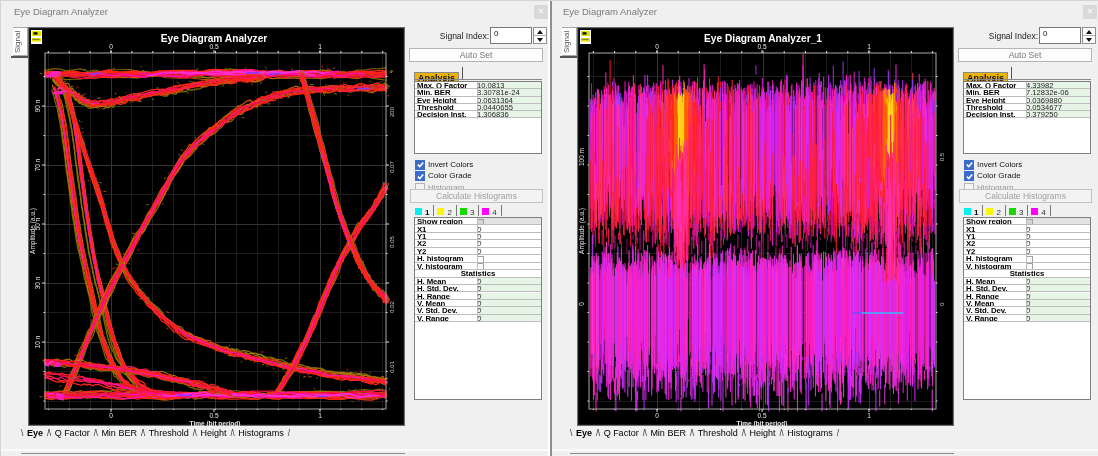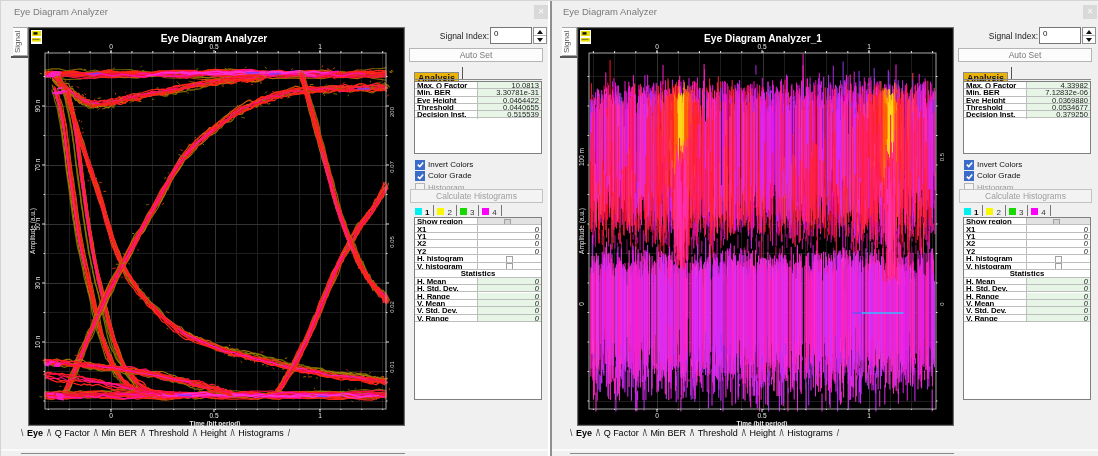--- a/index.html
+++ b/index.html
@@ -23,21 +23,21 @@
 .spd i{position:absolute;left:3px;top:2px;border-left:3px solid transparent;border-right:3px solid transparent;border-top:4px solid #111}
 .autoset{position:absolute;left:408px;top:47px;width:134px;height:14px;background:#fcfcfc;border:1px solid #b5b5b5;font-size:8.5px;color:#777;font-family:"Liberation Sans",sans-serif;padding:0}
 .antab{position:absolute;left:413px;top:66px;height:12px}
 .anl{display:inline-block;border:1px solid #8a8a8a;border-bottom:none;background:#eab308;font-size:9px;font-weight:bold;color:#111;padding:0 3px 1px 3px;height:12px;line-height:11px}
 .anv{display:inline-block;width:2px;height:13px;border-right:1px solid #555;margin-left:2px;vertical-align:top}
 .anline{position:absolute;left:413px;top:78px;width:128px;height:1px;background:#8a8a8a}
 .tbl1{position:absolute;left:413px;top:80px;width:128px;height:73px;background:#fff;border:1px solid #7f7f7f}
 .r1{position:absolute;left:0;width:126px;height:7.3px;border-bottom:1px solid #bdbdbd}
 .r2{position:absolute;left:0;width:126px;height:7.45px;border-bottom:1px solid #bdbdbd}
 .rl{position:absolute;left:0;top:0;bottom:0;width:74px;font-size:7.8px;font-weight:bold;color:#000;padding-left:2px;overflow:hidden;white-space:nowrap;line-height:7px;letter-spacing:-0.1px}
-.rv{position:absolute;left:62px;right:0;top:0;bottom:0;background:#e7f5e7;font-size:7.6px;text-align:right;padding-right:2px;overflow:hidden;white-space:nowrap;line-height:7px;color:#222}
+.rv{position:absolute;left:62px;right:0;top:0;bottom:0;background:#e7f5e7;font-size:7.6px;text-align:left;padding-right:2px;overflow:hidden;white-space:nowrap;line-height:7px;color:#222}
 .r2 .rv{background:#fff}
 .rv.grn{background:#e7f5e7}
 .rv.cellg{background:#e2e2e2}
 .it{font-style:italic}
 .vdiv1{position:absolute;left:62px;top:0;height:37px;width:1px;background:#bdbdbd}
 .vdiv2{position:absolute;left:62px;top:0;height:52px;width:1px;background:#bdbdbd}
 .vdiv3{position:absolute;left:62px;top:59.6px;height:44.7px;width:1px;background:#bdbdbd}
 .hdr{font-size:7.8px;font-weight:bold;text-align:center;line-height:7.45px;color:#000}
 .minicb{display:inline-block;width:7px;height:7px;border:1px solid #a0a0a0;background:#fcfcfc;margin-right:26px;margin-top:0.5px}
 .minicb.dis{background:#d4d4d4;margin-right:28px}
@@ -292,33 +292,33 @@
 <button class="autoset">Auto Set</button>
 <div class="antab"><span class="anl">Analysis</span><span class="anv"></span></div>
 <div class="anline"></div>
 <div class="tbl1">
         <div class="r1" style="top:0.0px">
           <span class="rl">Max. Q Factor</span>
           <span class="rv">10.0813</span>
         </div>
         <div class="r1" style="top:7.3px">
           <span class="rl">Min. BER</span>
-          <span class="rv">3.30781e-31</span>
+          <span class="rv">3.30781e-24</span>
         </div>
         <div class="r1" style="top:14.6px">
           <span class="rl">Eye Height</span>
-          <span class="rv">0.0464422</span>
+          <span class="rv">0.0631364</span>
         </div>
         <div class="r1" style="top:21.9px">
           <span class="rl">Threshold</span>
           <span class="rv">0.0440655</span>
         </div>
         <div class="r1" style="top:29.2px">
           <span class="rl">Decision Inst.</span>
-          <span class="rv">0.515539</span>
+          <span class="rv">1.306836</span>
         </div>
         <div class="vdiv1"></div>
       </div>
 <div class="cbrow" style="top:158.5px"><span class="cb chk"><svg width="9" height="9" viewBox="0 0 9 9">
             <path d="M1.8 4.6l2 2 3.4-4" stroke="#fff" stroke-width="1.6" fill="none"></path>
           </svg></span><span class="cblbl">Invert Colors</span></div>
 <div class="cbrow" style="top:170px"><span class="cb chk"><svg width="9" height="9" viewBox="0 0 9 9">
             <path d="M1.8 4.6l2 2 3.4-4" stroke="#fff" stroke-width="1.6" fill="none"></path>
           </svg></span><span class="cblbl">Color Grade</span></div>
 <div class="cbrow" style="top:181.5px"><span class="cb off"></span><span class="cblbl gray">Histogram</span></div>

